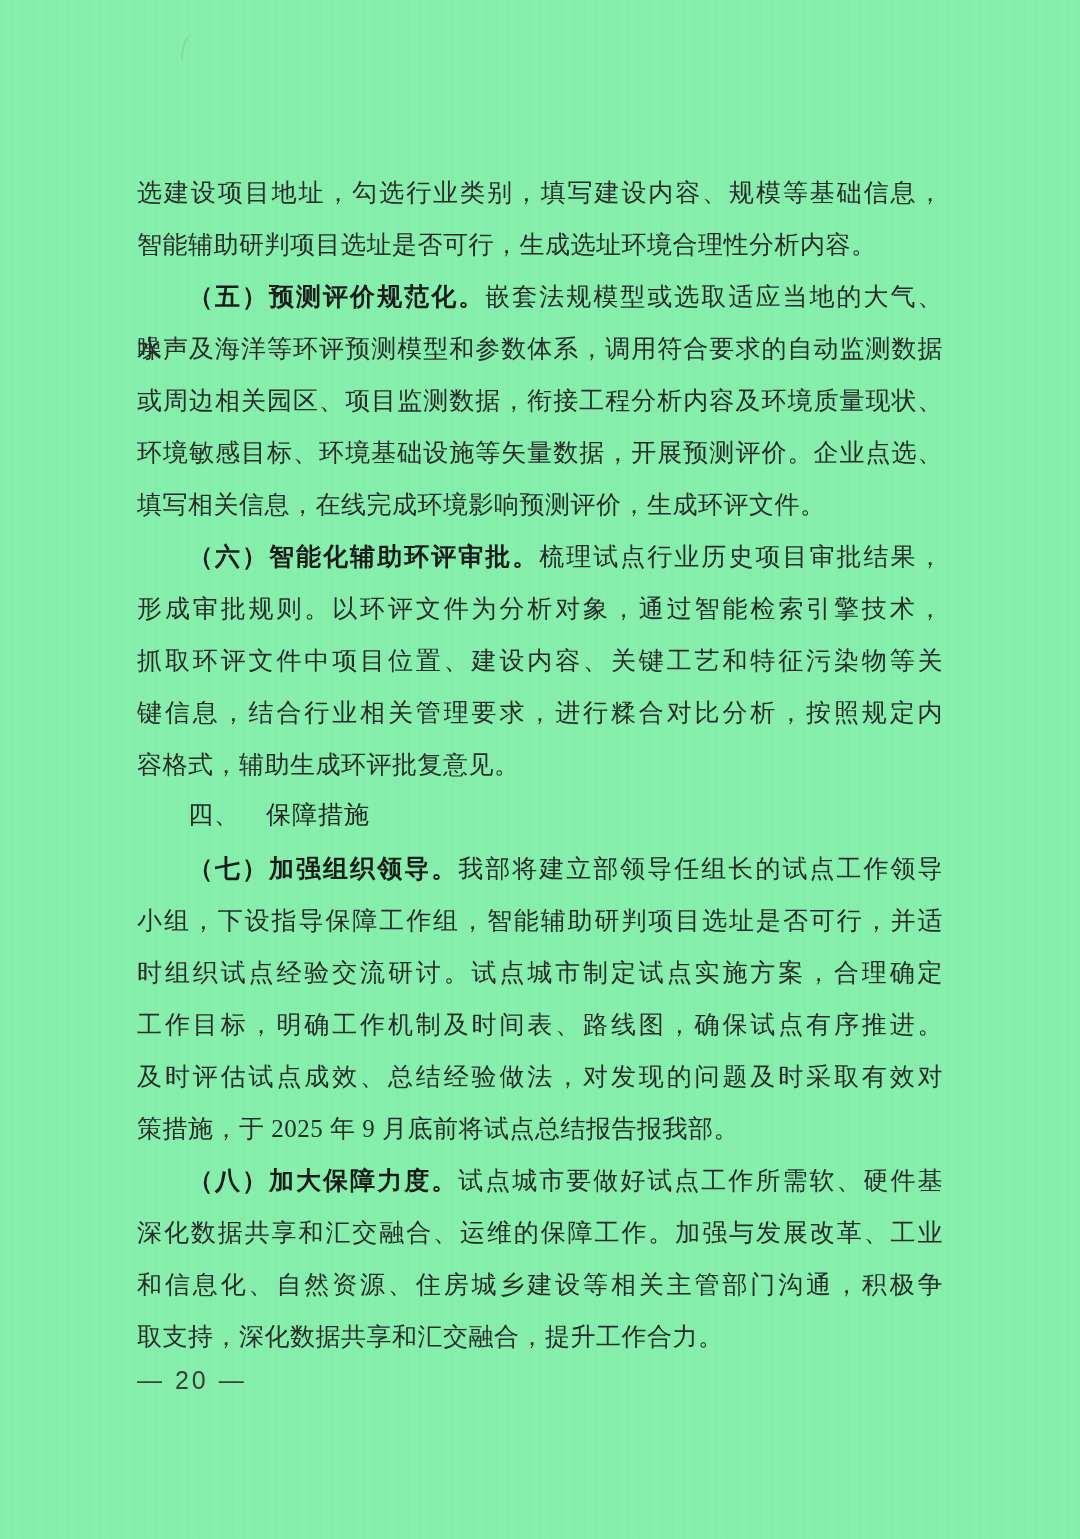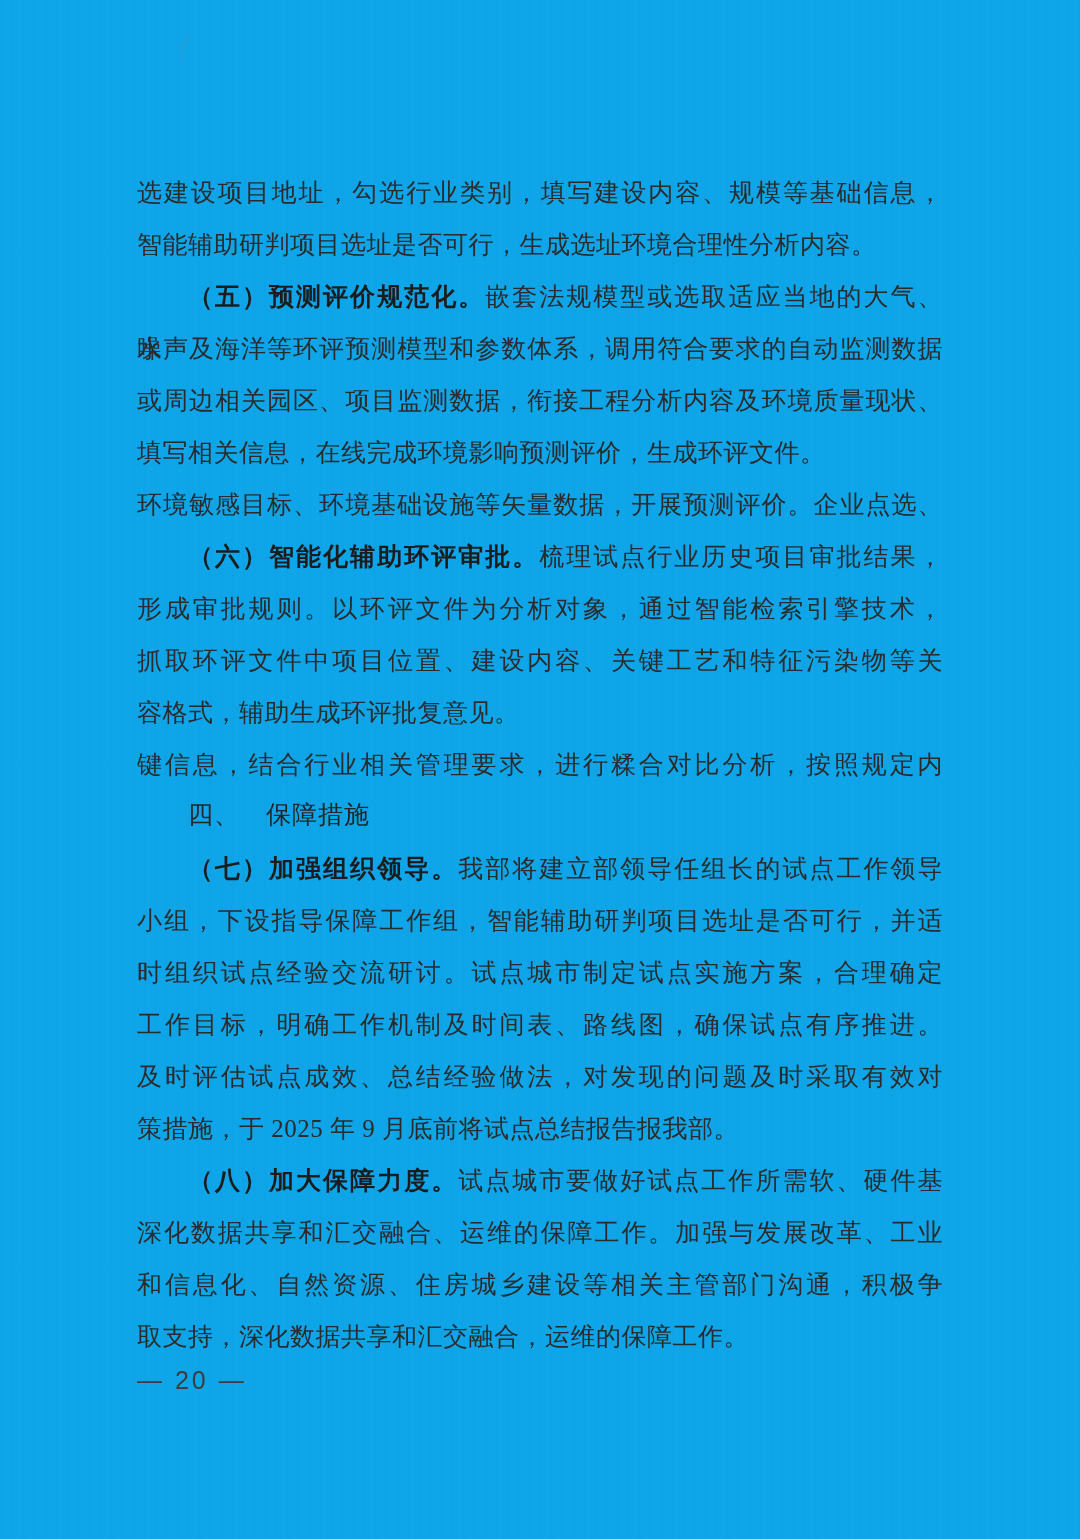--- a/index.html
+++ b/index.html
@@ -8,21 +8,21 @@
     width: 1080px;
     height: 1539px;
     overflow: hidden;
     font-family: "Liberation Serif", "DejaVu Serif", serif;
   }
   .page {
     position: absolute;
     inset: 0;
     width: 1080px;
     height: 1539px;
-    background: #0ea5e9;
+    background: #86efac;
   }
   
   .page::before {
     content: "";
     position: absolute;
     inset: 0;
     background: repeating-linear-gradient(
       90deg,
       rgba(60,70,80,0.016) 0px, rgba(60,70,80,0.016) 3px,
       rgba(0,0,0,0) 3px, rgba(0,0,0,0) 11px
@@ -98,40 +98,40 @@
   </div>
       <div class="line just indent">
     <span class="lead">（五）预测评价规范化。</span><span class="rest">嵌套法规模型或选取适应当地的大气、水、</span>
   </div>
       <div class="line just">
     <span class="rest">噪声及海洋等环评预测模型和参数体系，调用符合要求的自动监测数据</span>
   </div>
       <div class="line just">
     <span class="rest">或周边相关园区、项目监测数据，衔接工程分析内容及环境质量现状、</span>
   </div>
+      <div class="line just">
+    <span class="rest">环境敏感目标、环境基础设施等矢量数据，开展预测评价。企业点选、</span>
+  </div>
       <div class="line endline">
     <span class="rest">填写相关信息，在线完成环境影响预测评价，生成环评文件。</span>
-  </div>
-      <div class="line just">
-    <span class="rest">环境敏感目标、环境基础设施等矢量数据，开展预测评价。企业点选、</span>
   </div>
       <div class="line just indent">
     <span class="lead">（六）智能化辅助环评审批。</span><span class="rest">梳理试点行业历史项目审批结果，</span>
   </div>
       <div class="line just">
     <span class="rest">形成审批规则。以环评文件为分析对象，通过智能检索引擎技术，</span>
   </div>
       <div class="line just">
     <span class="rest">抓取环评文件中项目位置、建设内容、关键工艺和特征污染物等关</span>
   </div>
+      <div class="line just">
+    <span class="rest">键信息，结合行业相关管理要求，进行糅合对比分析，按照规定内</span>
+  </div>
       <div class="line endline">
     <span class="rest">容格式，辅助生成环评批复意见。</span>
-  </div>
-      <div class="line just">
-    <span class="rest">键信息，结合行业相关管理要求，进行糅合对比分析，按照规定内</span>
   </div>
       <div class="line endline indent section">
     <span class="rest">四、　保障措施</span>
   </div>
       <div class="line just indent">
     <span class="lead">（七）加强组织领导。</span><span class="rest">我部将建立部领导任组长的试点工作领导</span>
   </div>
       <div class="line just">
     <span class="rest">小组，下设指导保障工作组，智能辅助研判项目选址是否可行，并适</span>
   </div>
@@ -150,19 +150,19 @@
       <div class="line just indent">
     <span class="lead">（八）加大保障力度。</span><span class="rest">试点城市要做好试点工作所需软、硬件基</span>
   </div>
       <div class="line just">
     <span class="rest">深化数据共享和汇交融合、运维的保障工作。加强与发展改革、工业</span>
   </div>
       <div class="line just">
     <span class="rest">和信息化、自然资源、住房城乡建设等相关主管部门沟通，积极争</span>
   </div>
       <div class="line endline">
-    <span class="rest">取支持，深化数据共享和汇交融合，运维的保障工作。</span>
+    <span class="rest">取支持，深化数据共享和汇交融合，提升工作合力。</span>
   </div>
     </div>
 
   <div class="footer-pagenum">— 20 —</div>
 
 </div>
 
 </body></html>

